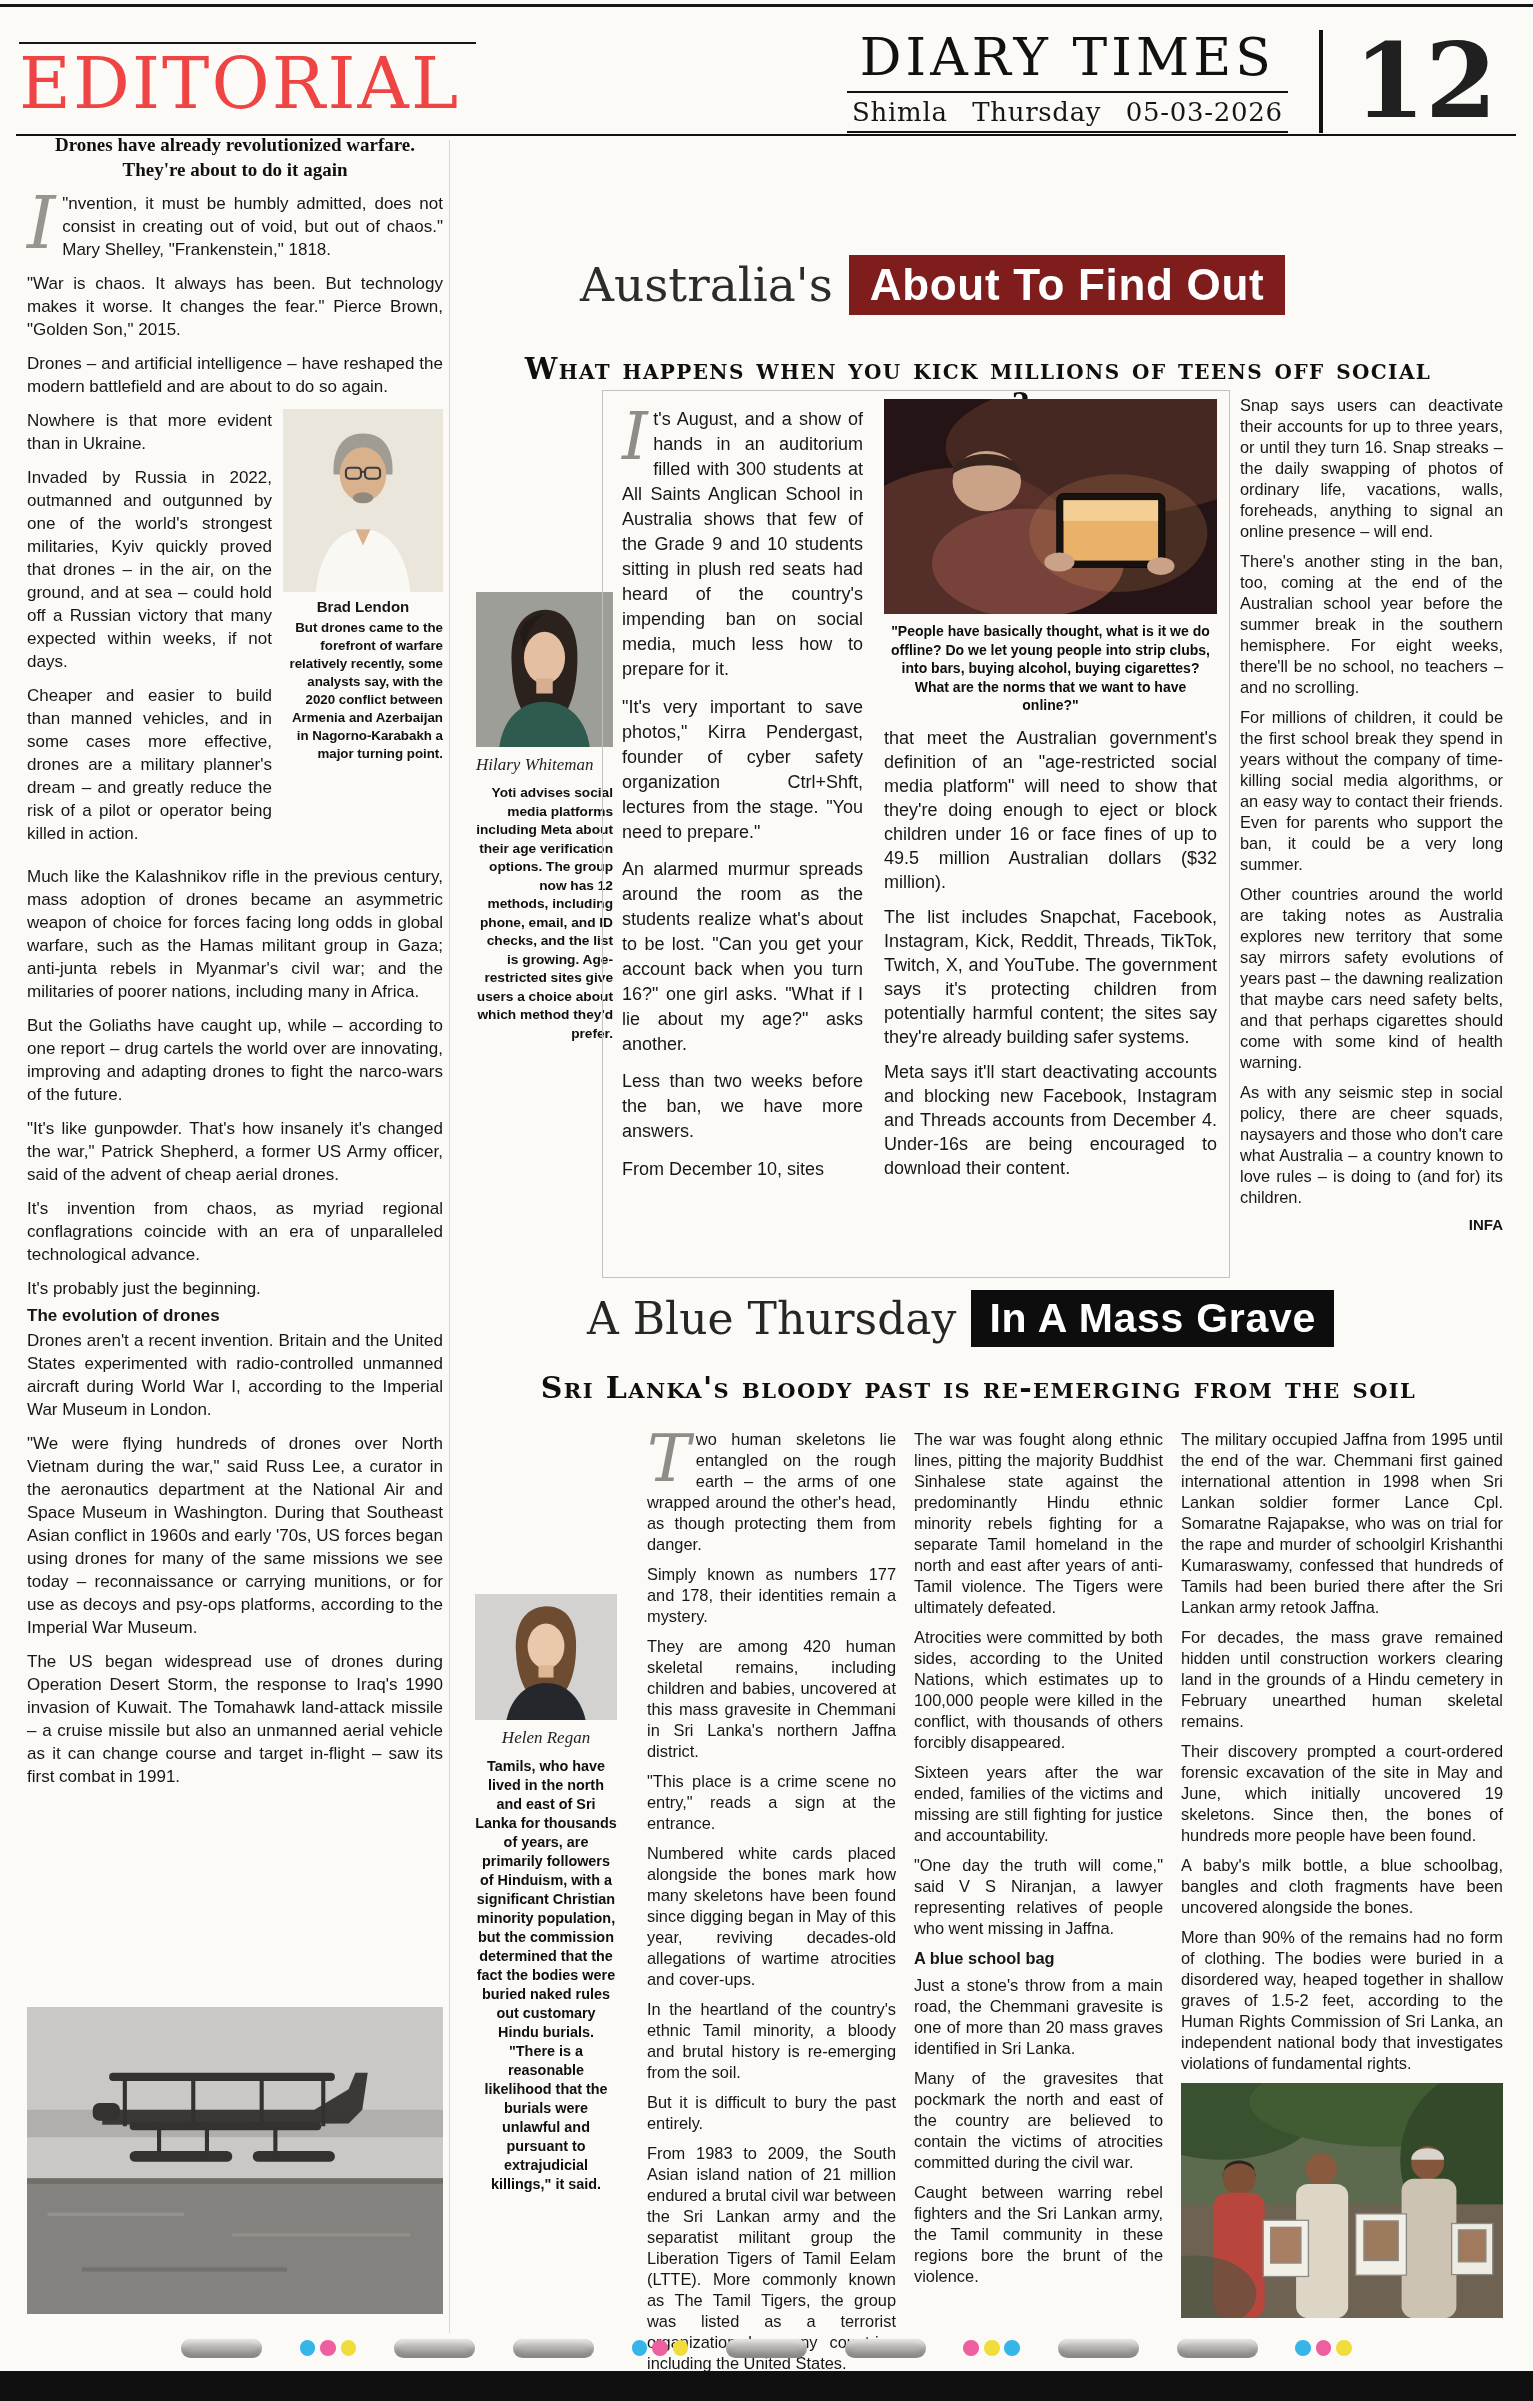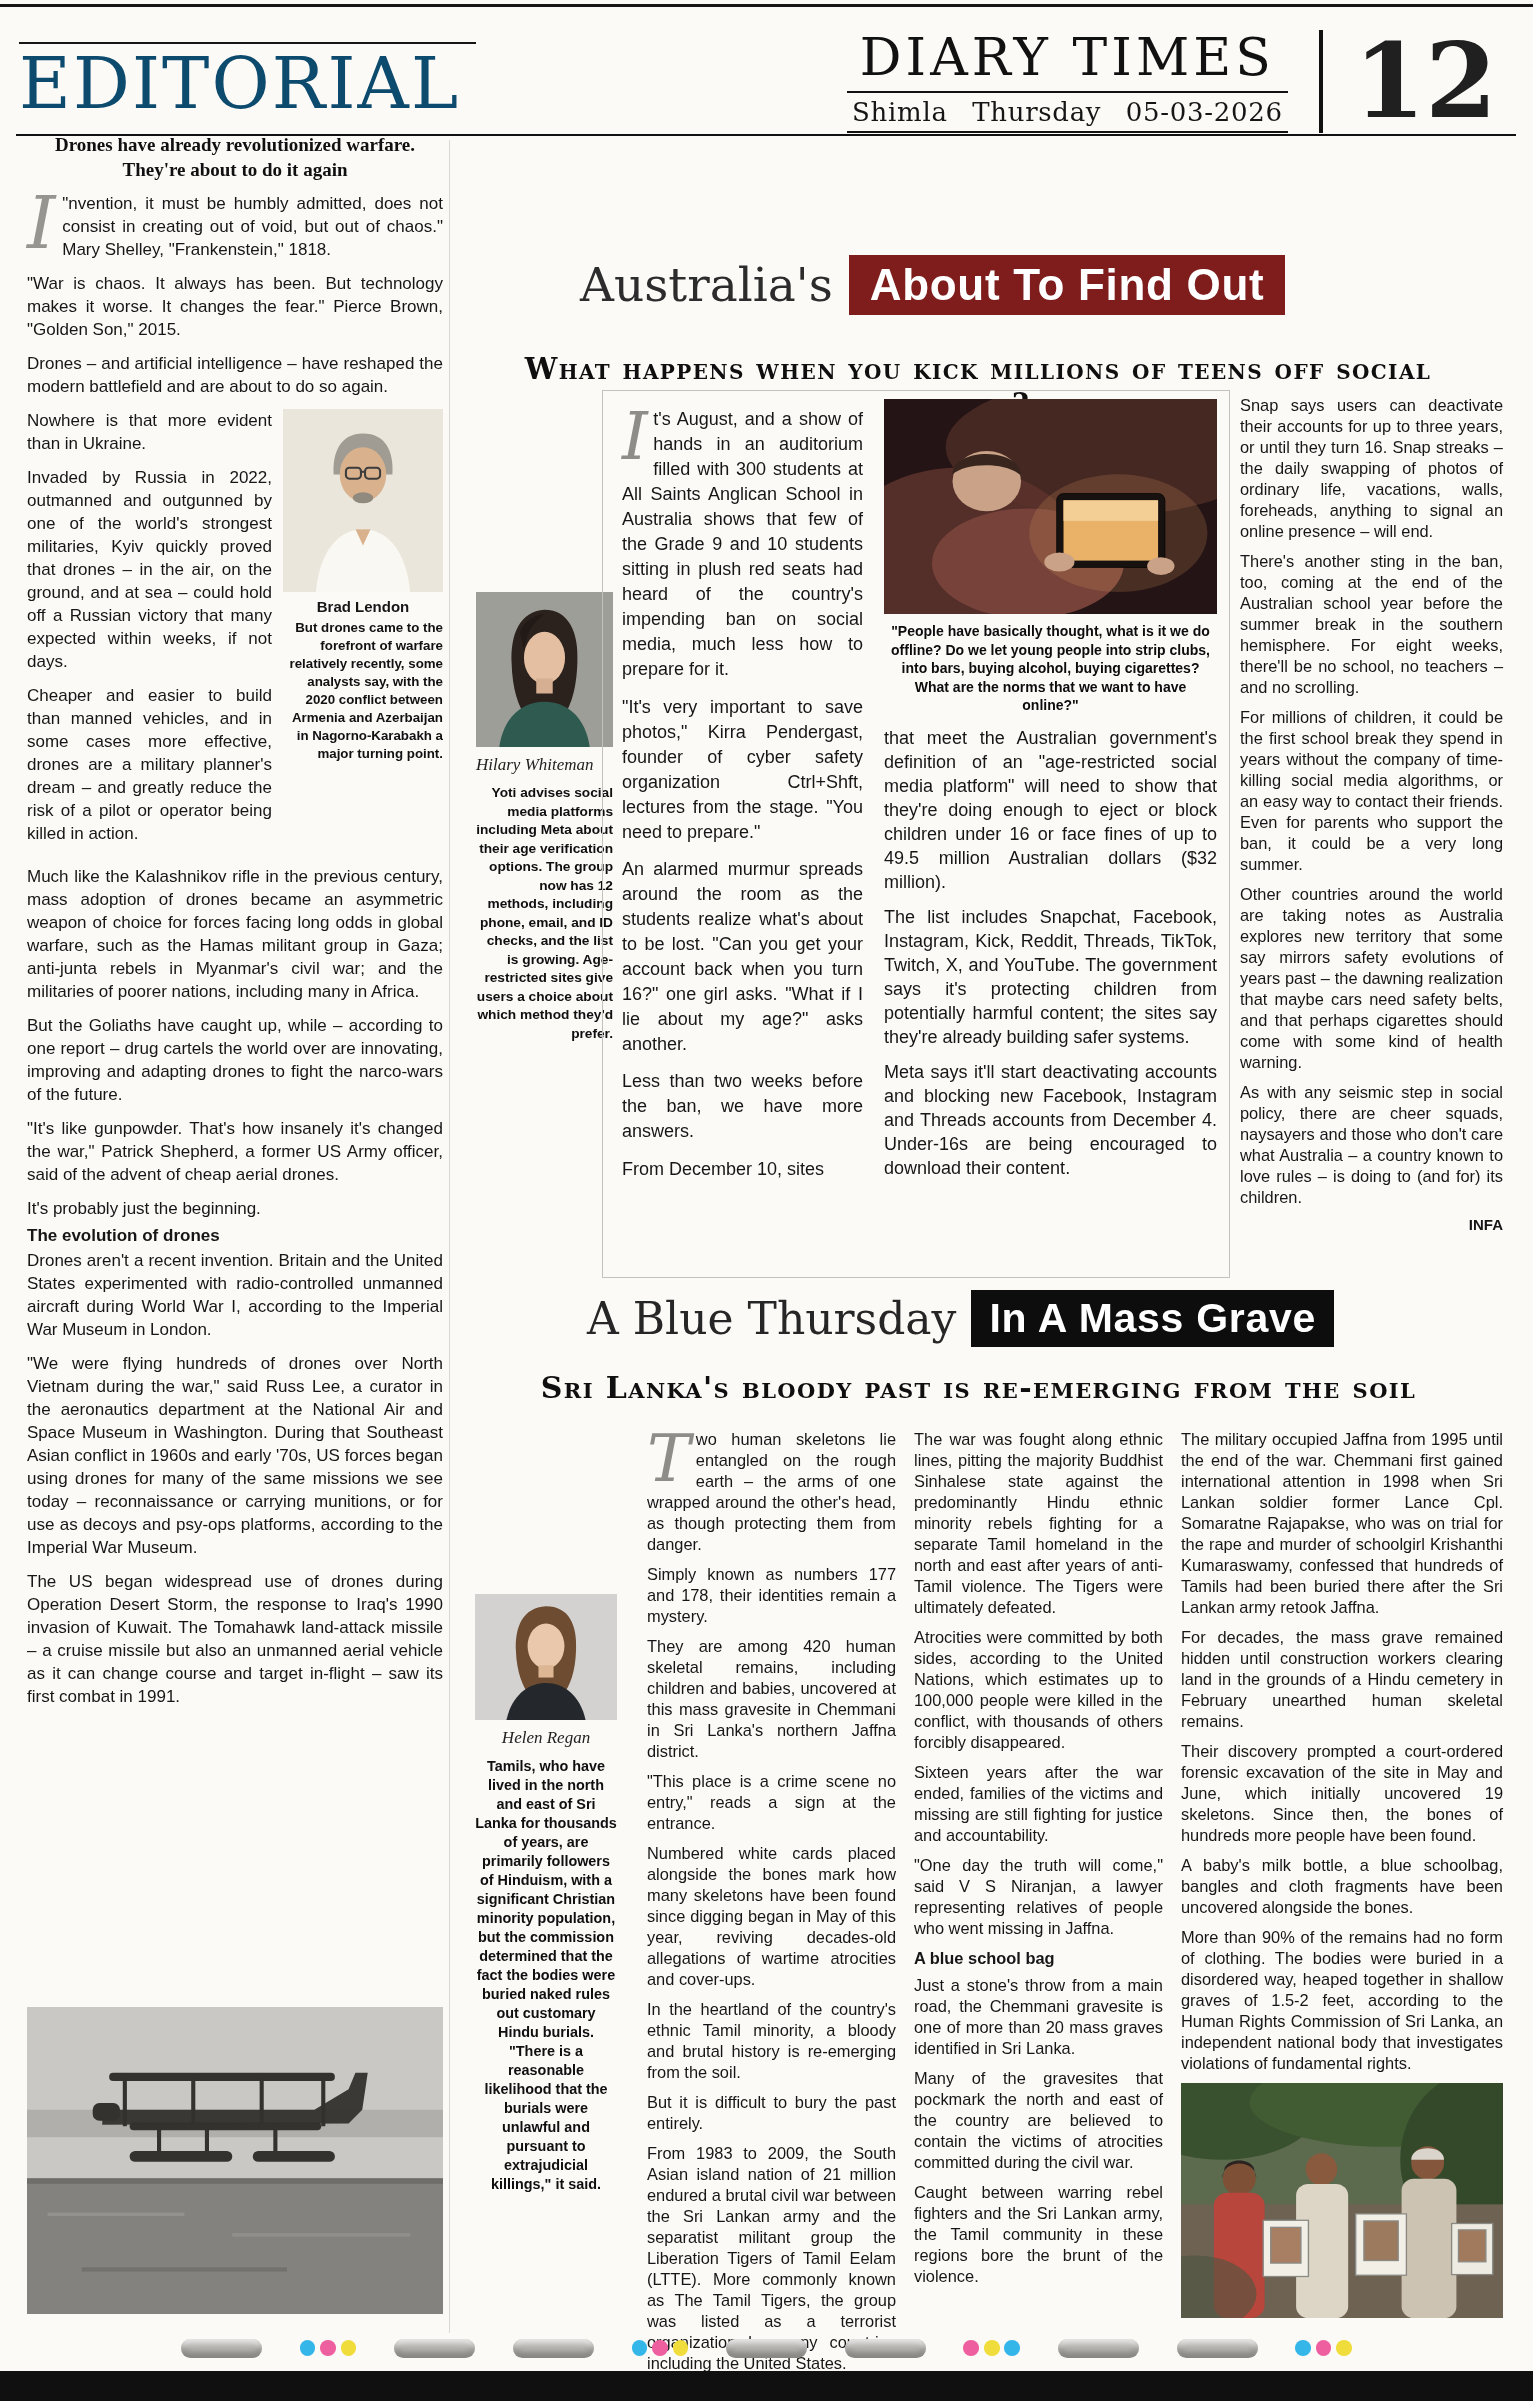--- a/index.html
+++ b/index.html
@@ -11,21 +11,21 @@
     font-family:"Liberation Sans", sans-serif;
   }
   .rule-top    { position:absolute; top:4.1px; left:0; width:100%; height:3.4px; background:#161616; }
   .rule-header { position:absolute; top:134px; left:16.4px; width:1500px; height:2.1px; background:#111; }
   .vert-divider{ position:absolute; left:449px; top:140px; width:1.4px; height:2193px; background:#dad8d2; }
 
   
   .editorial {
     position:absolute; left:19px; top:42px; width:457px;
     border-top:2.1px solid #161616; padding-top:2.7px;
-    font:400 71px/1.05 "DejaVu Serif", serif; letter-spacing:2.1px; color:#0c4a6e;
+    font:400 71px/1.05 "DejaVu Serif", serif; letter-spacing:2.1px; color:#ef4444;
   }
   .masthead { position:absolute; top:30px; right:36px; display:flex; align-items:stretch; gap:31px; }
   .masthead-title { font:400 52px/1.05 "DejaVu Serif", serif; letter-spacing:4.1px; color:#111; text-align:center; }
   .masthead-dateline {
     margin-top:6.8px; border-top:2.1px solid #111; border-bottom:2.1px solid #111;
     padding:3.4px 5.5px; display:flex; gap:24.6px; justify-content:center;
     font:400 26px/1.2 "DejaVu Serif", serif; letter-spacing:0.7px;
   }
   .masthead-divider { width:3.4px; background:#111; }
   .masthead-page { font:700 103px/0.9 "DejaVu Serif", serif; align-self:center; color:#202020; }
@@ -161,20 +161,21 @@
           </svg>
         </div>
         <div class="inset-name">Brad Lendon</div>
         <div class="inset-caption">But drones came to the forefront of warfare relatively recently, some analysts say, with the 2020 conflict between Armenia and Azerbaijan in Nagorno-Karabakh a major turning point.</div>
       </aside>
     </div>
 
     <p class="lp">Much like the Kalashnikov rifle in the previous century, mass adoption of drones became an asymmetric weapon of choice for forces facing long odds in global warfare, such as the Hamas militant group in Gaza; anti-junta rebels in Myanmar's civil war; and the militaries of poorer nations, including many in Africa.</p>
     <p class="lp">But the Goliaths have caught up, while – according to one report – drug cartels the world over are innovating, improving and adapting drones to fight the narco-wars of the future.</p>
     <p class="lp">"It's like gunpowder. That's how insanely it's changed the war," Patrick Shepherd, a former US Army officer, said of the advent of cheap aerial drones.</p>
+    <p class="lp">It's invention from chaos, as myriad regional conflagrations coincide with an era of unparalleled technological advance.</p>
     <p class="lp" style="margin-bottom:4.1px">It's probably just the beginning.</p>
     <div class="subhead">The evolution of drones</div>
     <p class="lp">Drones aren't a recent invention. Britain and the United States experimented with radio-controlled unmanned aircraft during World War I, according to the Imperial War Museum in London.</p>
     <p class="lp">"We were flying hundreds of drones over North Vietnam during the war," said Russ Lee, a curator in the aeronautics department at the National Air and Space Museum in Washington. During that Southeast Asian conflict in 1960s and early '70s, US forces began using drones for many of the same missions we see today – reconnaissance or carrying munitions, or for use as decoys and psy-ops platforms, according to the Imperial War Museum.</p>
     <p class="lp">The US began widespread use of drones during Operation Desert Storm, the response to Iraq's 1990 invasion of Kuwait. The Tomahawk land-attack missile – a cruise missile but also an unmanned aerial vehicle as it can change course and target in-flight – saw its first combat in 1991.</p>
 
     <div class="photo plane-photo">
       <svg viewBox="0 0 608 448" preserveAspectRatio="none">
         <rect width="608" height="448" fill="#c9c8c4"></rect>
         <rect y="150" width="608" height="40" fill="#b0afab"></rect>

